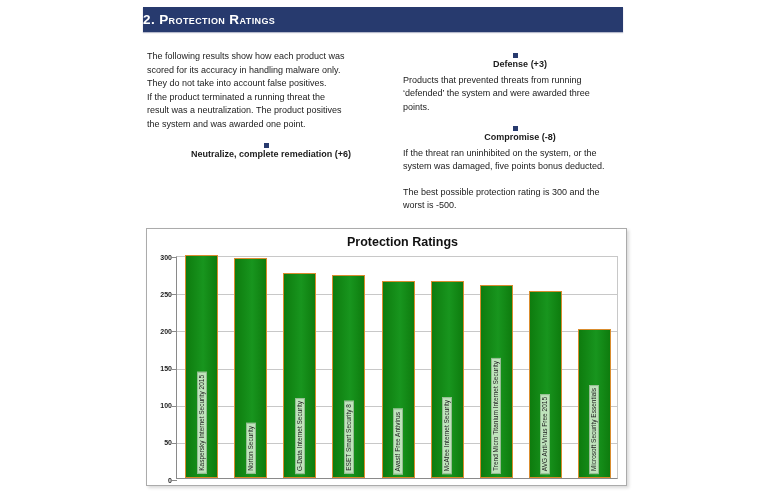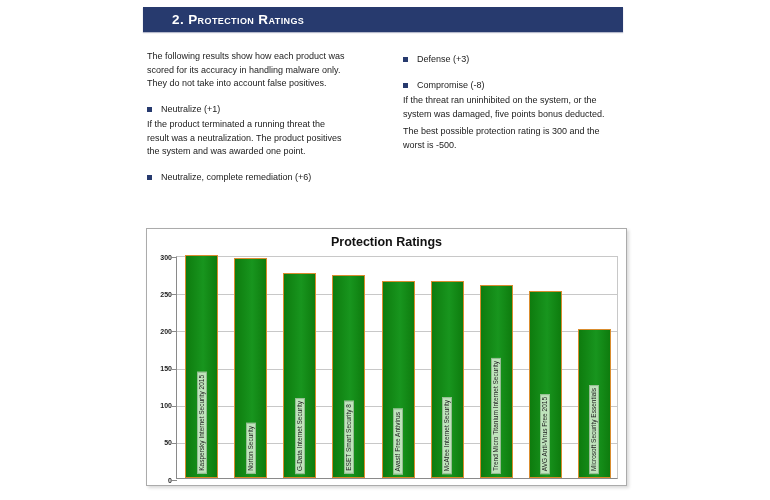--- a/index.html
+++ b/index.html
@@ -3,44 +3,44 @@
 <meta charset="utf-8">
 <style>
   * { margin:0; padding:0; box-sizing:border-box; }
   html,body { width:770px; height:500px; background:#ffffff; overflow:hidden; }
   body { font-family:"Liberation Sans", sans-serif; position:relative; color:#1b1b1b; }
 
   
   .header-bar {
     position:absolute; left:143px; top:7px; width:480px; height:25px;
     background:#273A6E; color:#fff; display:flex; align-items:center;
-    padding-left:29px; box-shadow:0 1px 1px rgba(90,100,140,.45);
+    padding-left:0; box-shadow:0 1px 1px rgba(90,100,140,.45);
   }
   .header-title { font-variant:small-caps; font-weight:bold; font-size:13.5px; letter-spacing:.4px; }
 
   
   .col { position:absolute; top:50px; font-size:9px; line-height:13.5px; }
   .col-left  { left:147px; width:248px; }
   .col-right { left:403px; width:234px; }
   .body-text { white-space:pre-line; }
   .bullet-heading {
     display:flex; align-items:center; margin:12px 0 2px 0;
-    font-weight:normal; font-size:9px;
+    font-weight:bold; font-size:9px;flex-direction:column;
   }
   .bullet-heading.first { margin-top:3px; }
   .bullet { width:5px; height:5px; background:#273A6E; margin-right:9px; flex:none; }
-  .mt8 { margin-top:4px; }
+  .mt8 { margin-top:12px; }
 
   
   .chart-box {
     position:absolute; left:146px; top:228px; width:481px; height:258px;
     background:#fff; border:1px solid #ABABAB; box-shadow:2px 2px 3px rgba(0,0,0,.15);
   }
   .chart-title {
-    position:absolute; top:6px; left:0; width:100%; text-align:center;
+    position:absolute; top:6px; left:16px; width:100%; text-align:center;
     font-weight:bold; font-size:12.5px; color:#111;
   }
   .plot {
     position:absolute; left:29px; top:27px; width:442px; height:223px;
     border-left:1px solid #8a8a8a; border-bottom:1px solid #8a8a8a;
     border-top:1px solid #c8c8c8; border-right:1px solid #c8c8c8;
   }
   .gridline { position:absolute; left:0; width:100%; height:1px; background:#c8c8c8; z-index:1; }
   .tick-mark { position:absolute; left:-5px; width:5px; height:1px; background:#8a8a8a; }
   .tick-label {
@@ -61,39 +61,38 @@
 
 <div class="header-bar">
   <span class="header-title">2. Protection Ratings</span>
 </div>
 
 <div class="col col-left">
   <div class="body-text">The following results show how each product was
 scored for its accuracy in handling malware only.
 They do not take into account false positives.</div>
 
-  <div class="bullet-heading">
-    <span class="bullet"></span>
-    <span>Neutralize (+1)</span>
-  </div>
   <div class="body-text">If the product terminated a running threat the
 result was a neutralization. The product positives
 the system and was awarded one point.</div>
 
   <div class="bullet-heading">
     <span class="bullet"></span>
     <span>Neutralize, complete remediation (+6)</span>
   </div>
 </div>
 
 <div class="col col-right">
   <div class="bullet-heading first">
     <span class="bullet"></span>
     <span>Defense (+3)</span>
   </div>
+  <div class="body-text">Products that prevented threats from running
+‘defended’ the system and were awarded three
+points.</div>
 
   <div class="bullet-heading">
     <span class="bullet"></span>
     <span>Compromise (-8)</span>
   </div>
   <div class="body-text">If the threat ran uninhibited on the system, or the
 system was damaged, five points bonus deducted.</div>
 
   <div class="body-text mt8">The best possible protection rating is 300 and the
 worst is -500.</div>

